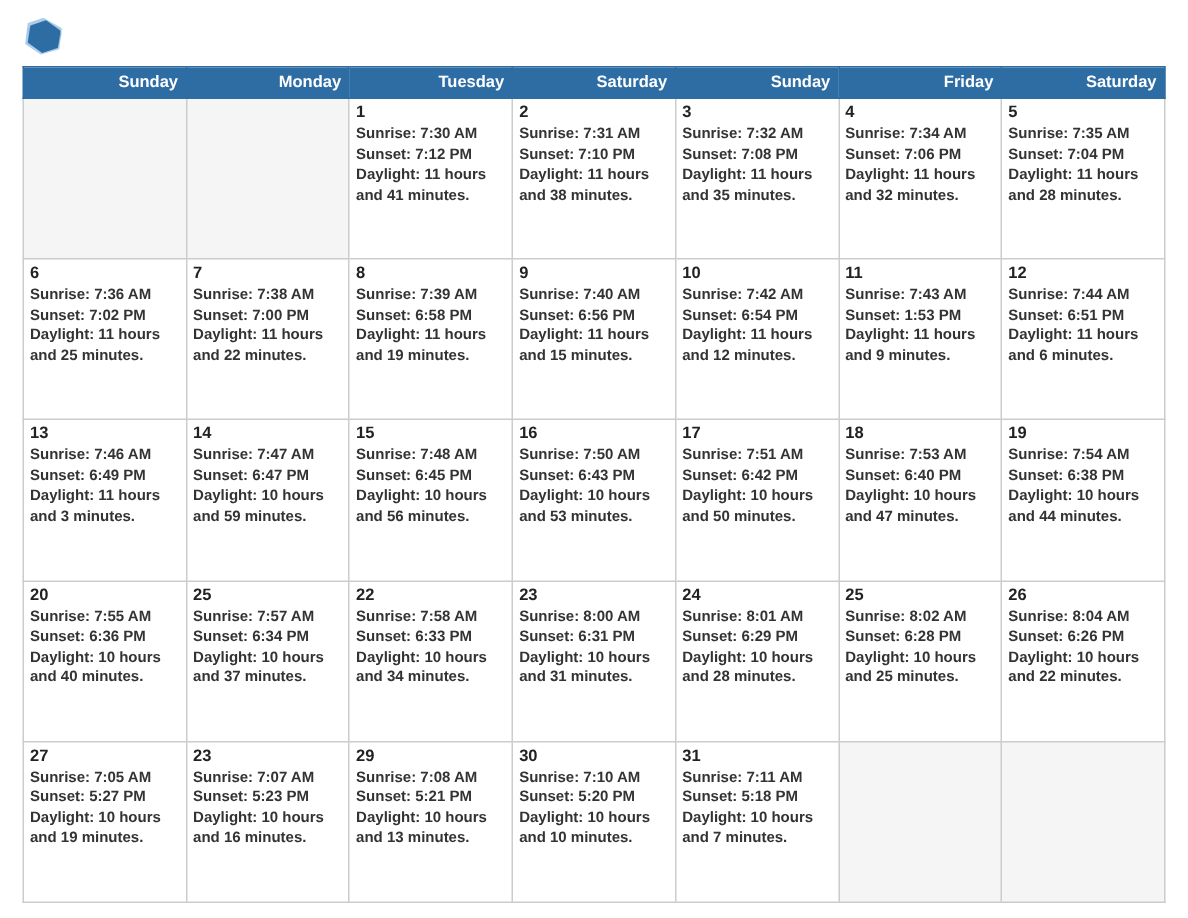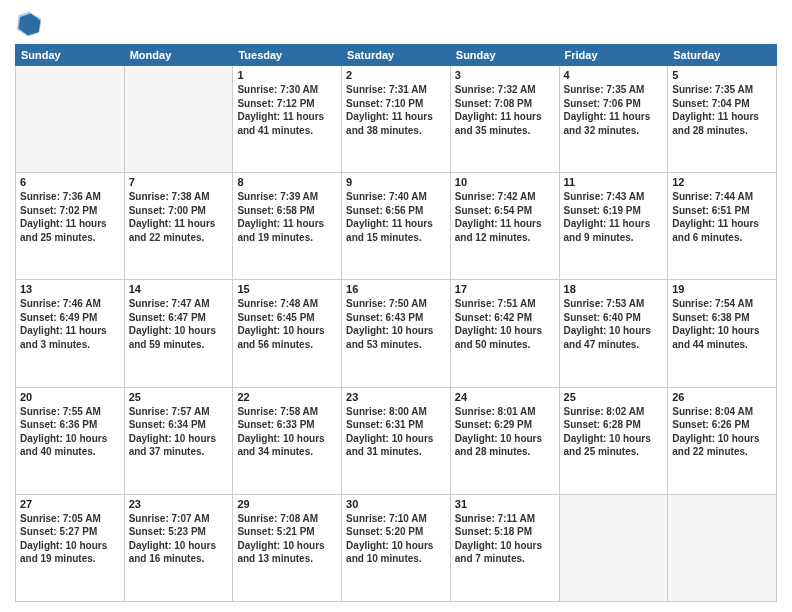--- a/index.html
+++ b/index.html
@@ -65,21 +65,21 @@
       border: 1px solid #ccc;
       border-collapse: collapse;
       width: 100%;
       table-layout: fixed;
     }
     .calendar th {
       background: #2e6da4;
       color: #fff;
       font-size: 11px;
       font-weight: bold;
-      text-align: left;
+      text-align: right;
       padding: 4px 5px;
       border: 1px solid #2e6da4;
     }
     .calendar td {
       border: 1px solid #ccc;
       vertical-align: top;
       padding: 3px 4px;
       font-size: 9px;
       color: #333;
       background: #fff;
@@ -154,21 +154,21 @@
 Daylight: 11 hours and 38 minutes.</div>
           </td>
           <td>
             <span class="day-number">3</span>
             <div class="day-info">Sunrise: 7:32 AM
 Sunset: 7:08 PM
 Daylight: 11 hours and 35 minutes.</div>
           </td>
           <td>
             <span class="day-number">4</span>
-            <div class="day-info">Sunrise: 7:35 AM
+            <div class="day-info">Sunrise: 7:34 AM
 Sunset: 7:06 PM
 Daylight: 11 hours and 32 minutes.</div>
           </td>
           <td>
             <span class="day-number">5</span>
             <div class="day-info">Sunrise: 7:35 AM
 Sunset: 7:04 PM
 Daylight: 11 hours and 28 minutes.</div>
           </td>
         </tr>
@@ -199,21 +199,21 @@
           </td>
           <td>
             <span class="day-number">10</span>
             <div class="day-info">Sunrise: 7:42 AM
 Sunset: 6:54 PM
 Daylight: 11 hours and 12 minutes.</div>
           </td>
           <td>
             <span class="day-number">11</span>
             <div class="day-info">Sunrise: 7:43 AM
-Sunset: 6:19 PM
+Sunset: 1:53 PM
 Daylight: 11 hours and 9 minutes.</div>
           </td>
           <td>
             <span class="day-number">12</span>
             <div class="day-info">Sunrise: 7:44 AM
 Sunset: 6:51 PM
 Daylight: 11 hours and 6 minutes.</div>
           </td>
         </tr>
         <tr>

